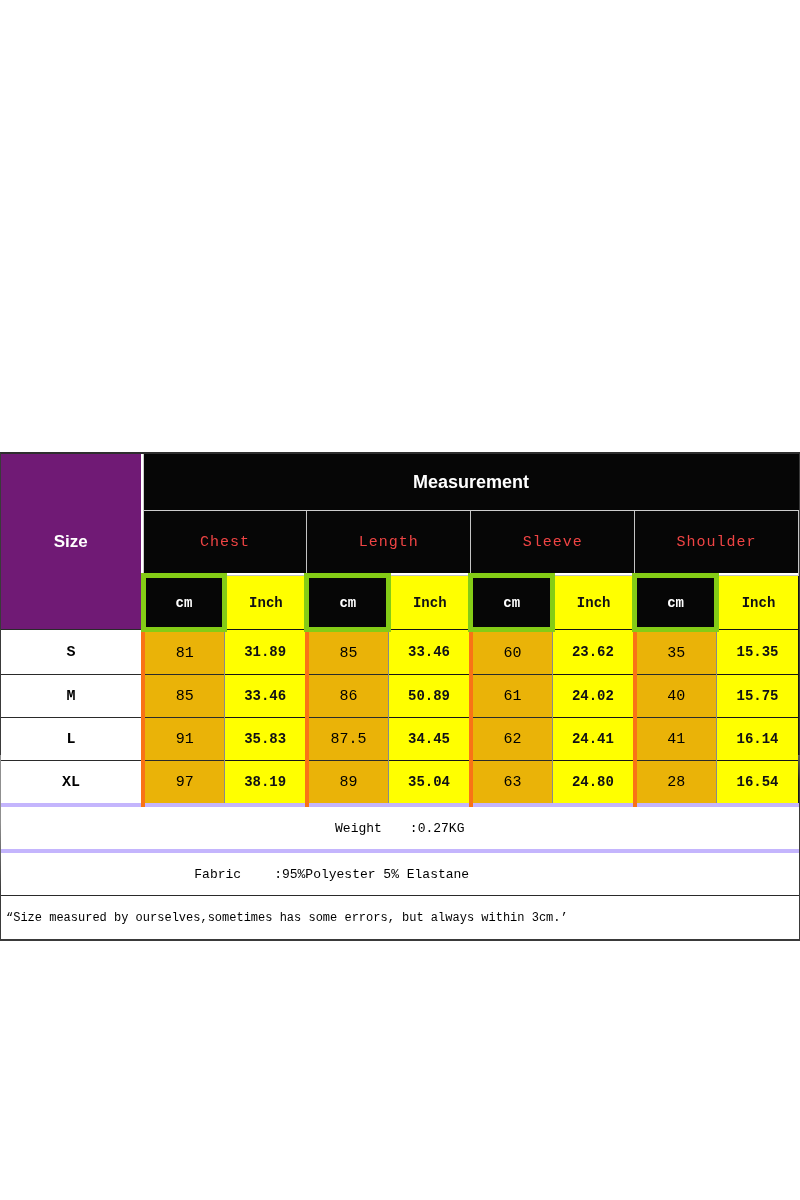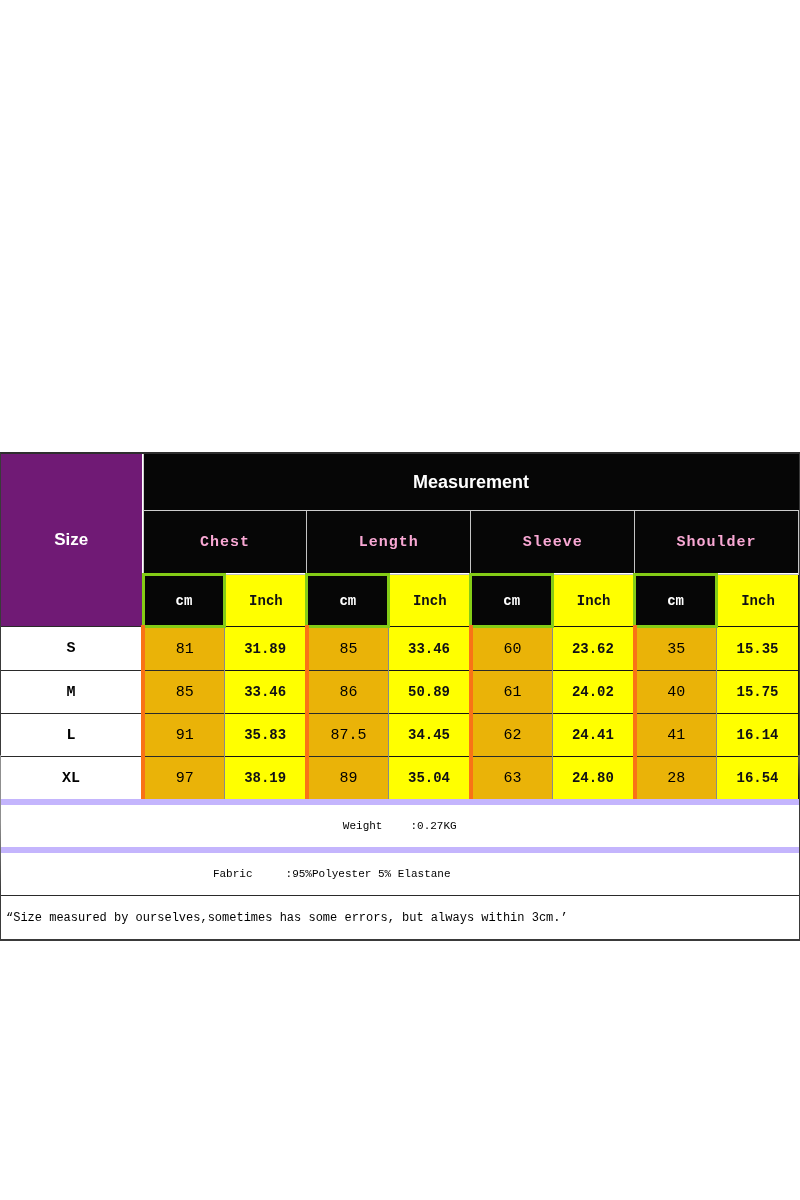--- a/index.html
+++ b/index.html
@@ -19,46 +19,46 @@
   
   .size-head{
     background:#701a75;color:#fff;border-right:1px solid #cccccc;
     font-family:"Liberation Sans","DejaVu Sans",sans-serif;font-weight:bold;font-size:17px;
   }
   .measure-head{
     background:#060606;color:#fff;height:40px;border-bottom:1px solid #cccccc;
     font-family:"Liberation Sans","DejaVu Sans",sans-serif;font-weight:bold;font-size:18px;
   }
   .group-head{
-    background:#060606;color:#f9a8d4;height:46px;font-size:15px;font-weight:bold;
+    background:#060606;color:#ef4444;height:46px;font-size:15px;font-weight:normal;
     border:1px solid #c4c4c4;border-top:none;letter-spacing:1px;
   }
   .unit{height:33px;font-size:14px;font-weight:bold;}
-  .unit.cm{background:#060606;color:#fff;border:3px solid #84cc16;}
+  .unit.cm{background:#060606;color:#fff;border:5px solid #84cc16;}
   .unit.inch{background:#ffff00;color:#101016;border:1px solid #141414;}
 
   
   tbody .size-cell{
     background:#fff;height:26px;font-weight:bold;font-size:15px;
     border-top:1px solid #2a2a2a;border-right:1px solid #8a8a8a;
   }
   tbody td{height:26px;}
   tbody td.cm{
     background:#eab308;font-size:15px;
     border-top:1px solid #2a2a2a;border-left:4px solid #f97316;border-right:1px solid #8a8a8a;
   }
   tbody td.inch{
     background:#ffff00;font-weight:bold;font-size:14px;color:#101016;
     border:1px solid #161616;
     font-family:Liberation Mono, monospace;
   }
 
   
   .r-weight td,.r-fabric td{
-    height:26px;border-top:6px solid #c4b5fd;font-size:11px;background:#fff;
+    height:26px;border-top:4px solid #c4b5fd;font-size:13px;background:#fff;
   }
   .row-line{display:flex;justify-content:center;align-items:center;height:100%;}
   .r-weight .lbl{margin-right:28px;}
   .r-fabric .row-line{transform:translateX(-68px);}
   .r-fabric .lbl{margin-right:33px;}
   .r-note td{
     height:27px;border-top:1px solid #2a2a2a;font-size:12px;text-align:left;
     padding-left:5px;background:#fff;
   }
 

